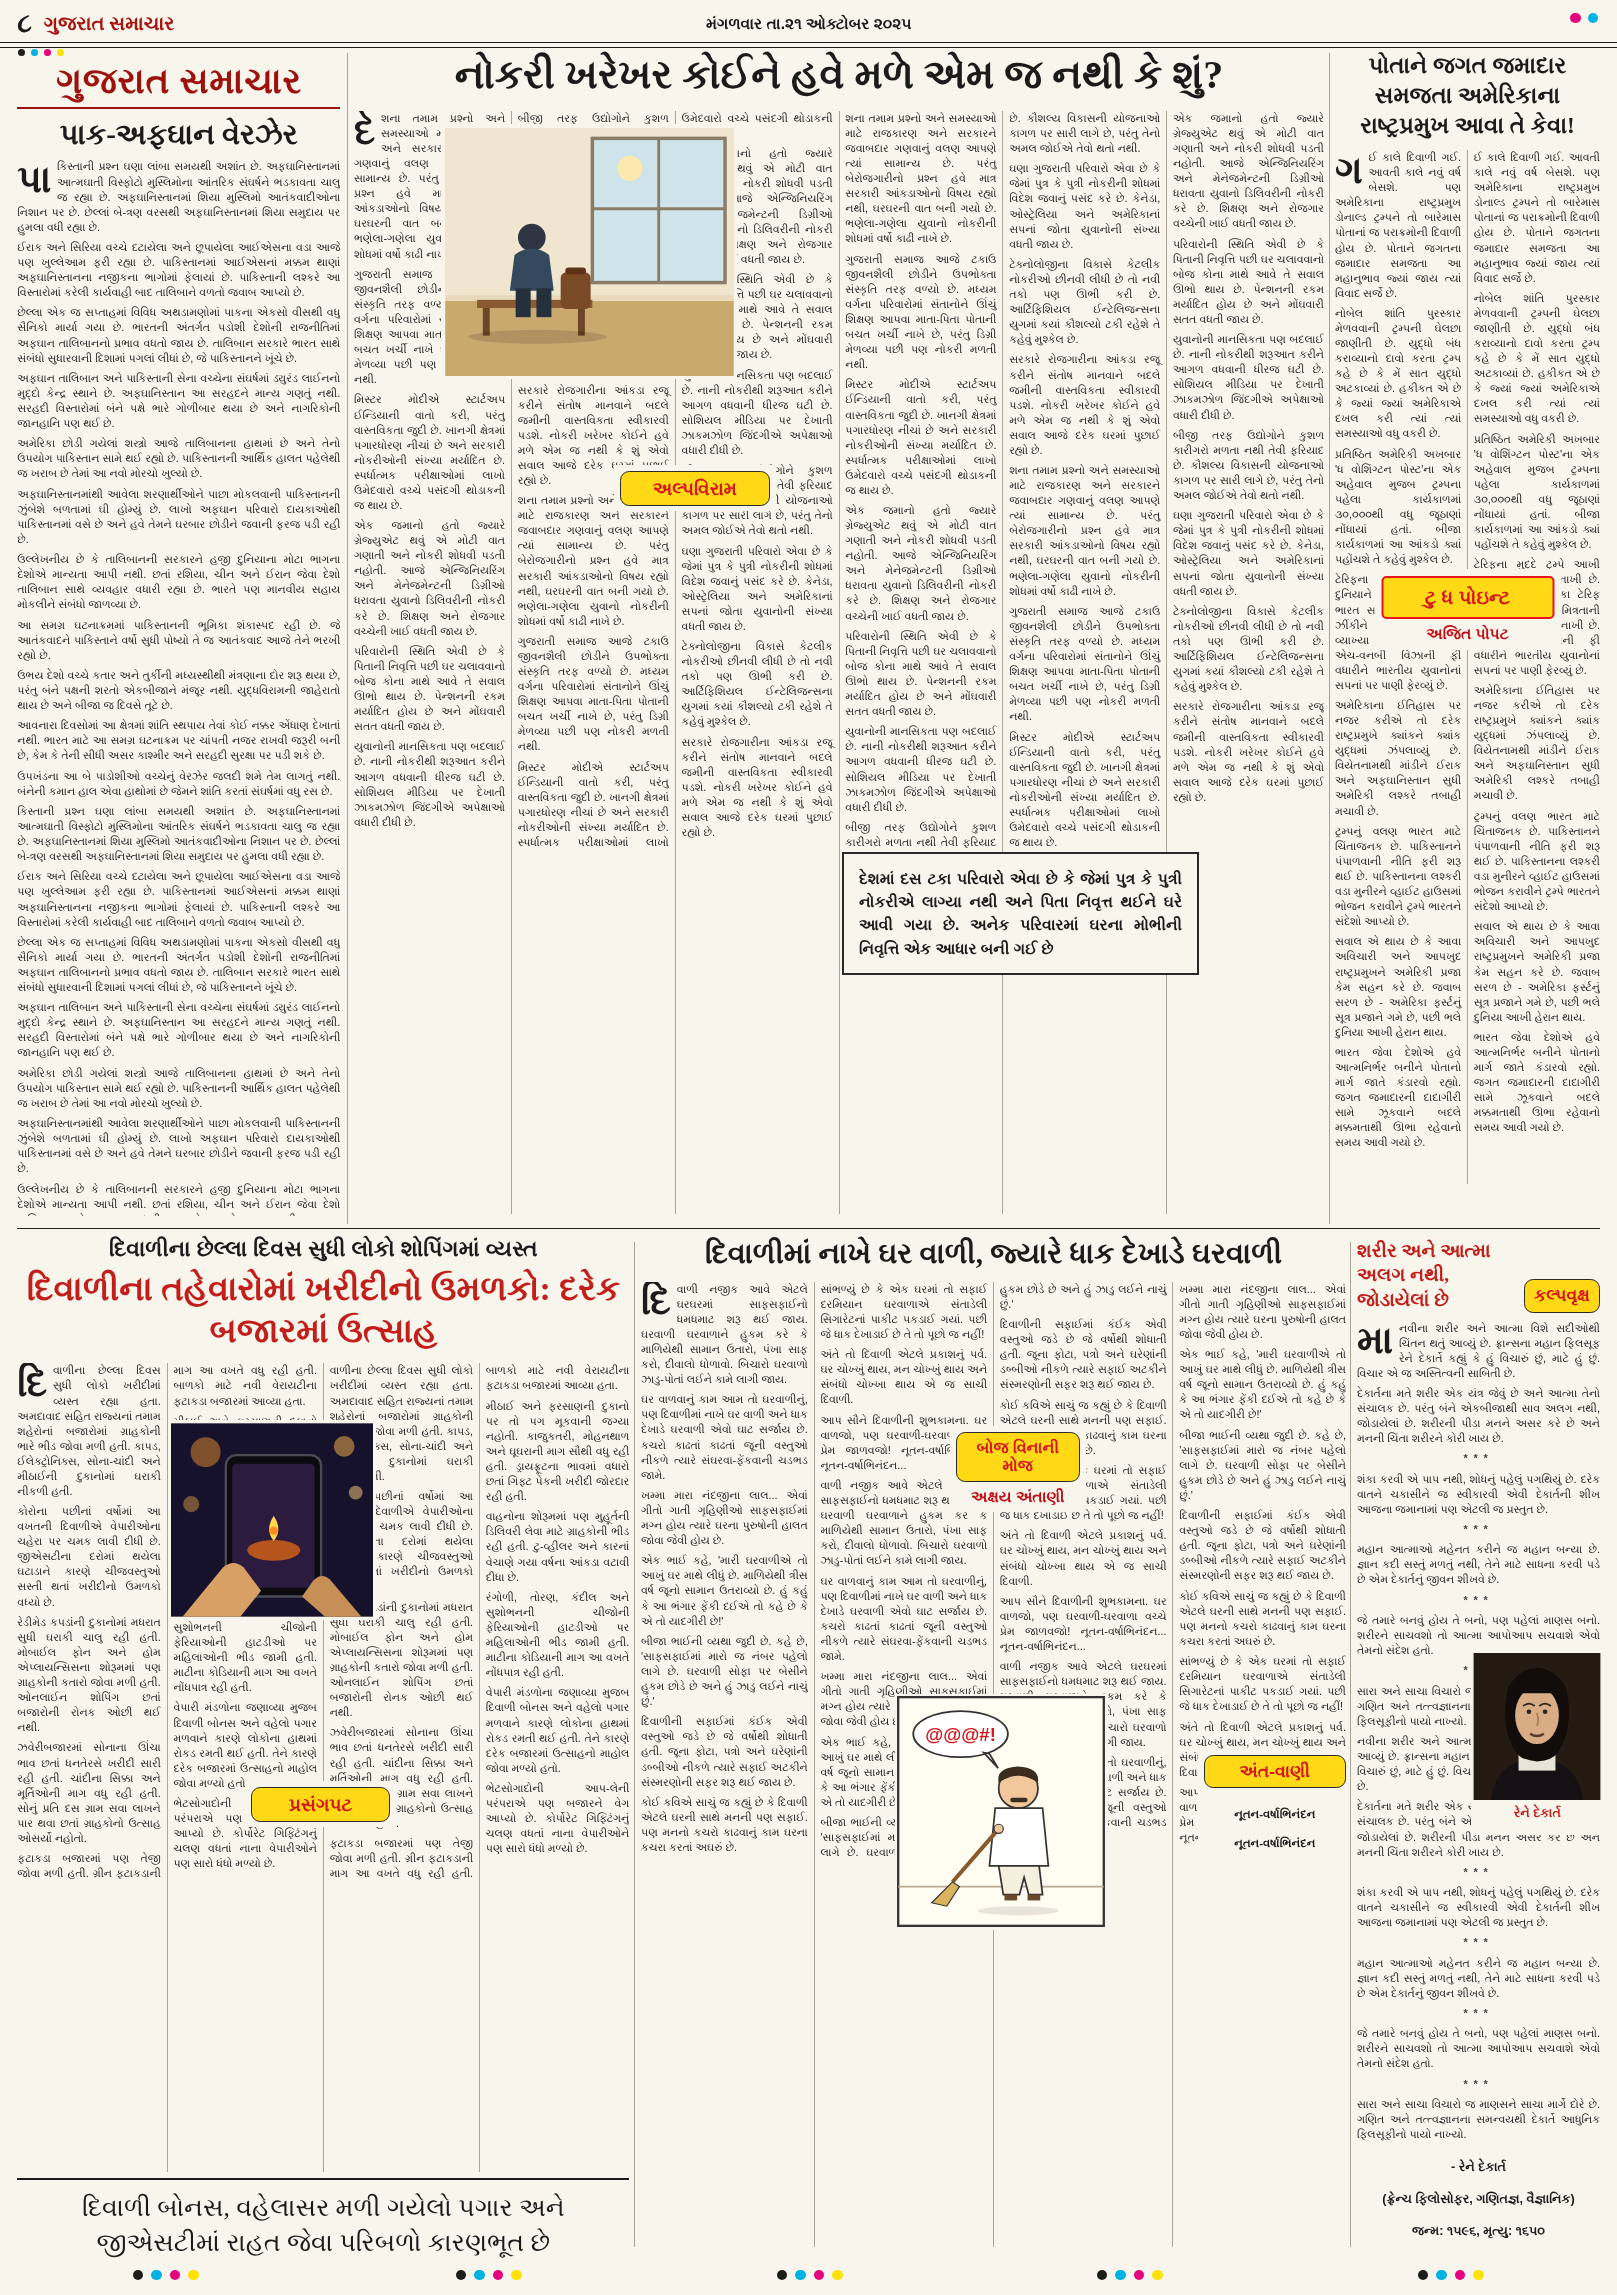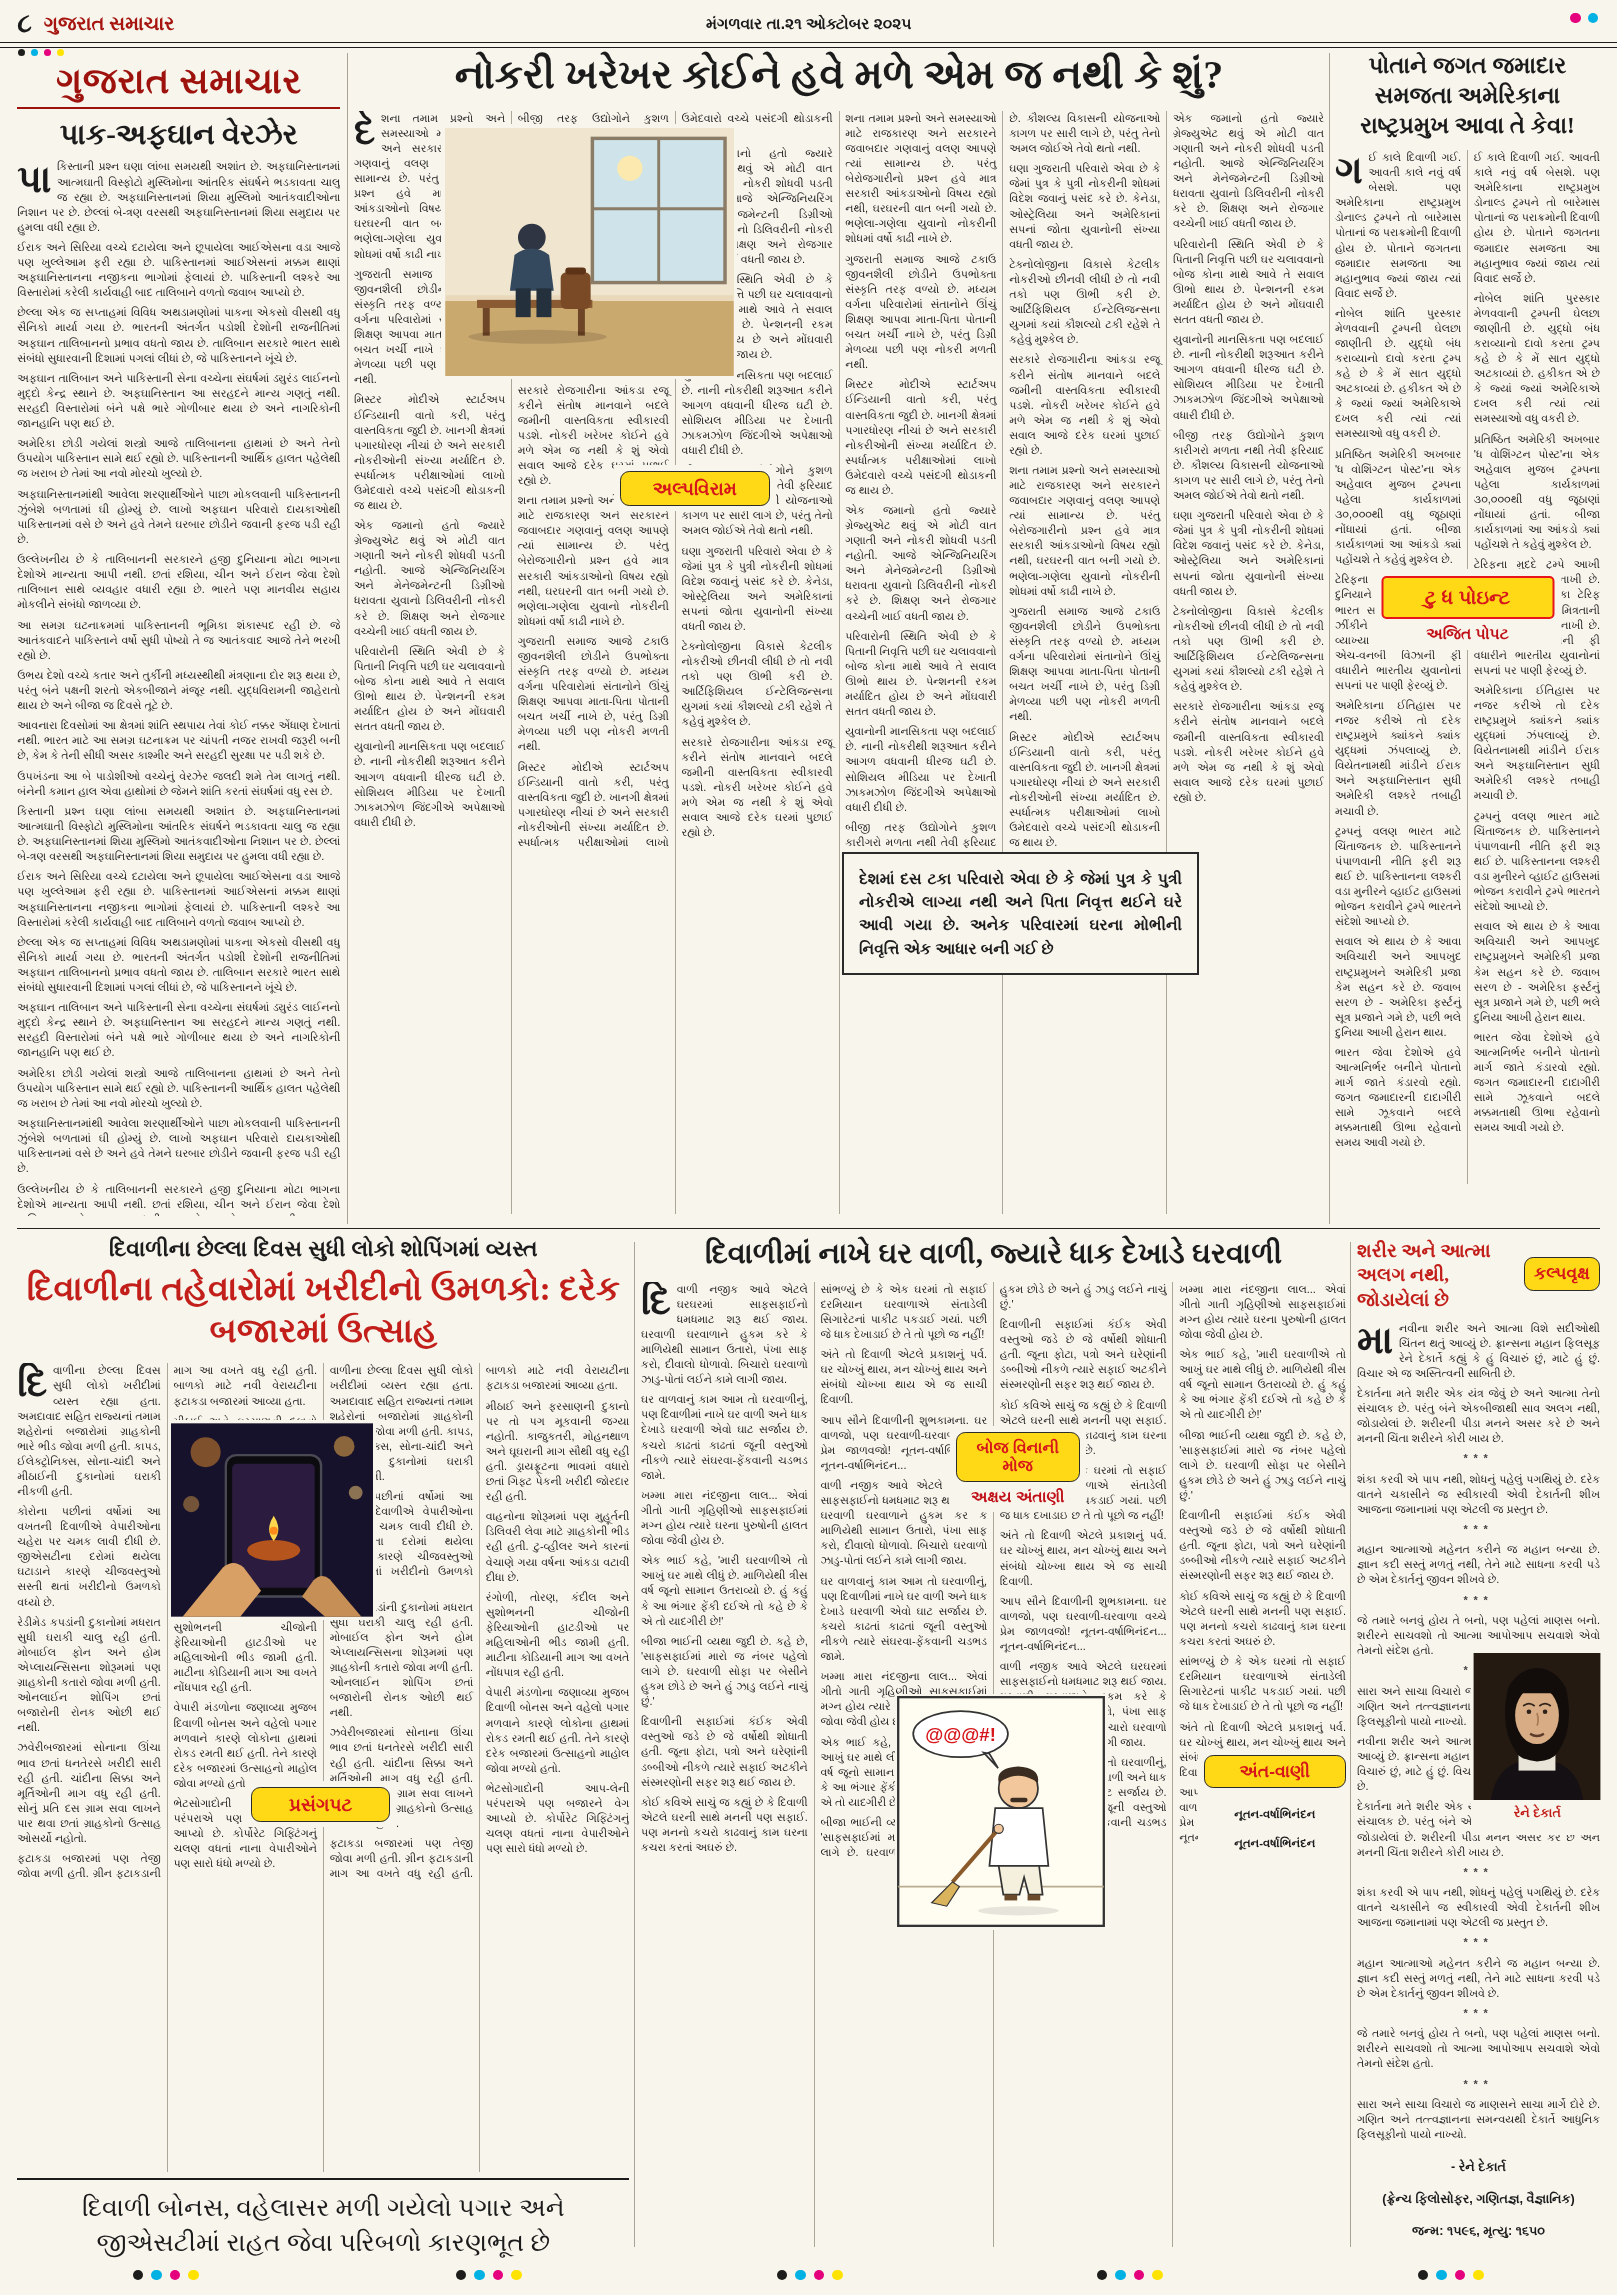--- a/index.html
+++ b/index.html
@@ -72,21 +72,21 @@
   .sec-ghar{position:absolute;left:641px;top:1235px;width:705px;height:1022px;}
   .h-ghar{font-size:29px;font-weight:800;text-align:center;margin:2.3px 0 10.4px;font-family:"Liberation Serif",serif;}
   .ghar-cols{height:965px;}
   .ghar-moj{left:309px;top:191px;width:124px;padding:5.8px;text-align:center;}
   .ghar-cartoon{left:254px;top:459px;width:208px;height:231px;padding:2.3px;}
   .ghar-ant{left:557px;top:514px;width:142px;padding:5.8px;text-align:center;}
   .ant-lines{font-size:11.6px;font-weight:700;color:#1b1b1b;margin-top:17px;line-height:1.5;text-align:center;}
 
   
   .sec-kalp{position:absolute;left:1357px;top:1235px;width:243px;height:1022px;}
-  .kalp-head-row{display:flex;align-items:center;margin-bottom:8px;}
+  .kalp-head-row{display:flex;align-items:flex-end;margin-bottom:8px;}
   .h-kalp{flex:1;font-size:19px;font-weight:800;color:#c21f1a;line-height:1.3;margin:3.5px 0 0;font-family:"Liberation Serif",serif;}
   .kalp-cols{height:855px;}
   .kalp-portrait{left:114px;top:416px;width:128px;height:179px;padding:2.3px;}
   .kalp-caption{font-size:12.7px;font-weight:700;color:#c21f1a;text-align:center;margin-top:3.5px;}
   .kalp-footer{position:absolute;left:0;bottom:3.5px;width:100%;background:#f8f5ed;text-align:center;font-size:12.7px;font-weight:700;line-height:1.5;}
 
   
   .reg-group{position:absolute;top:2270px;display:flex;gap:8px;}
 </style>
 </head>

